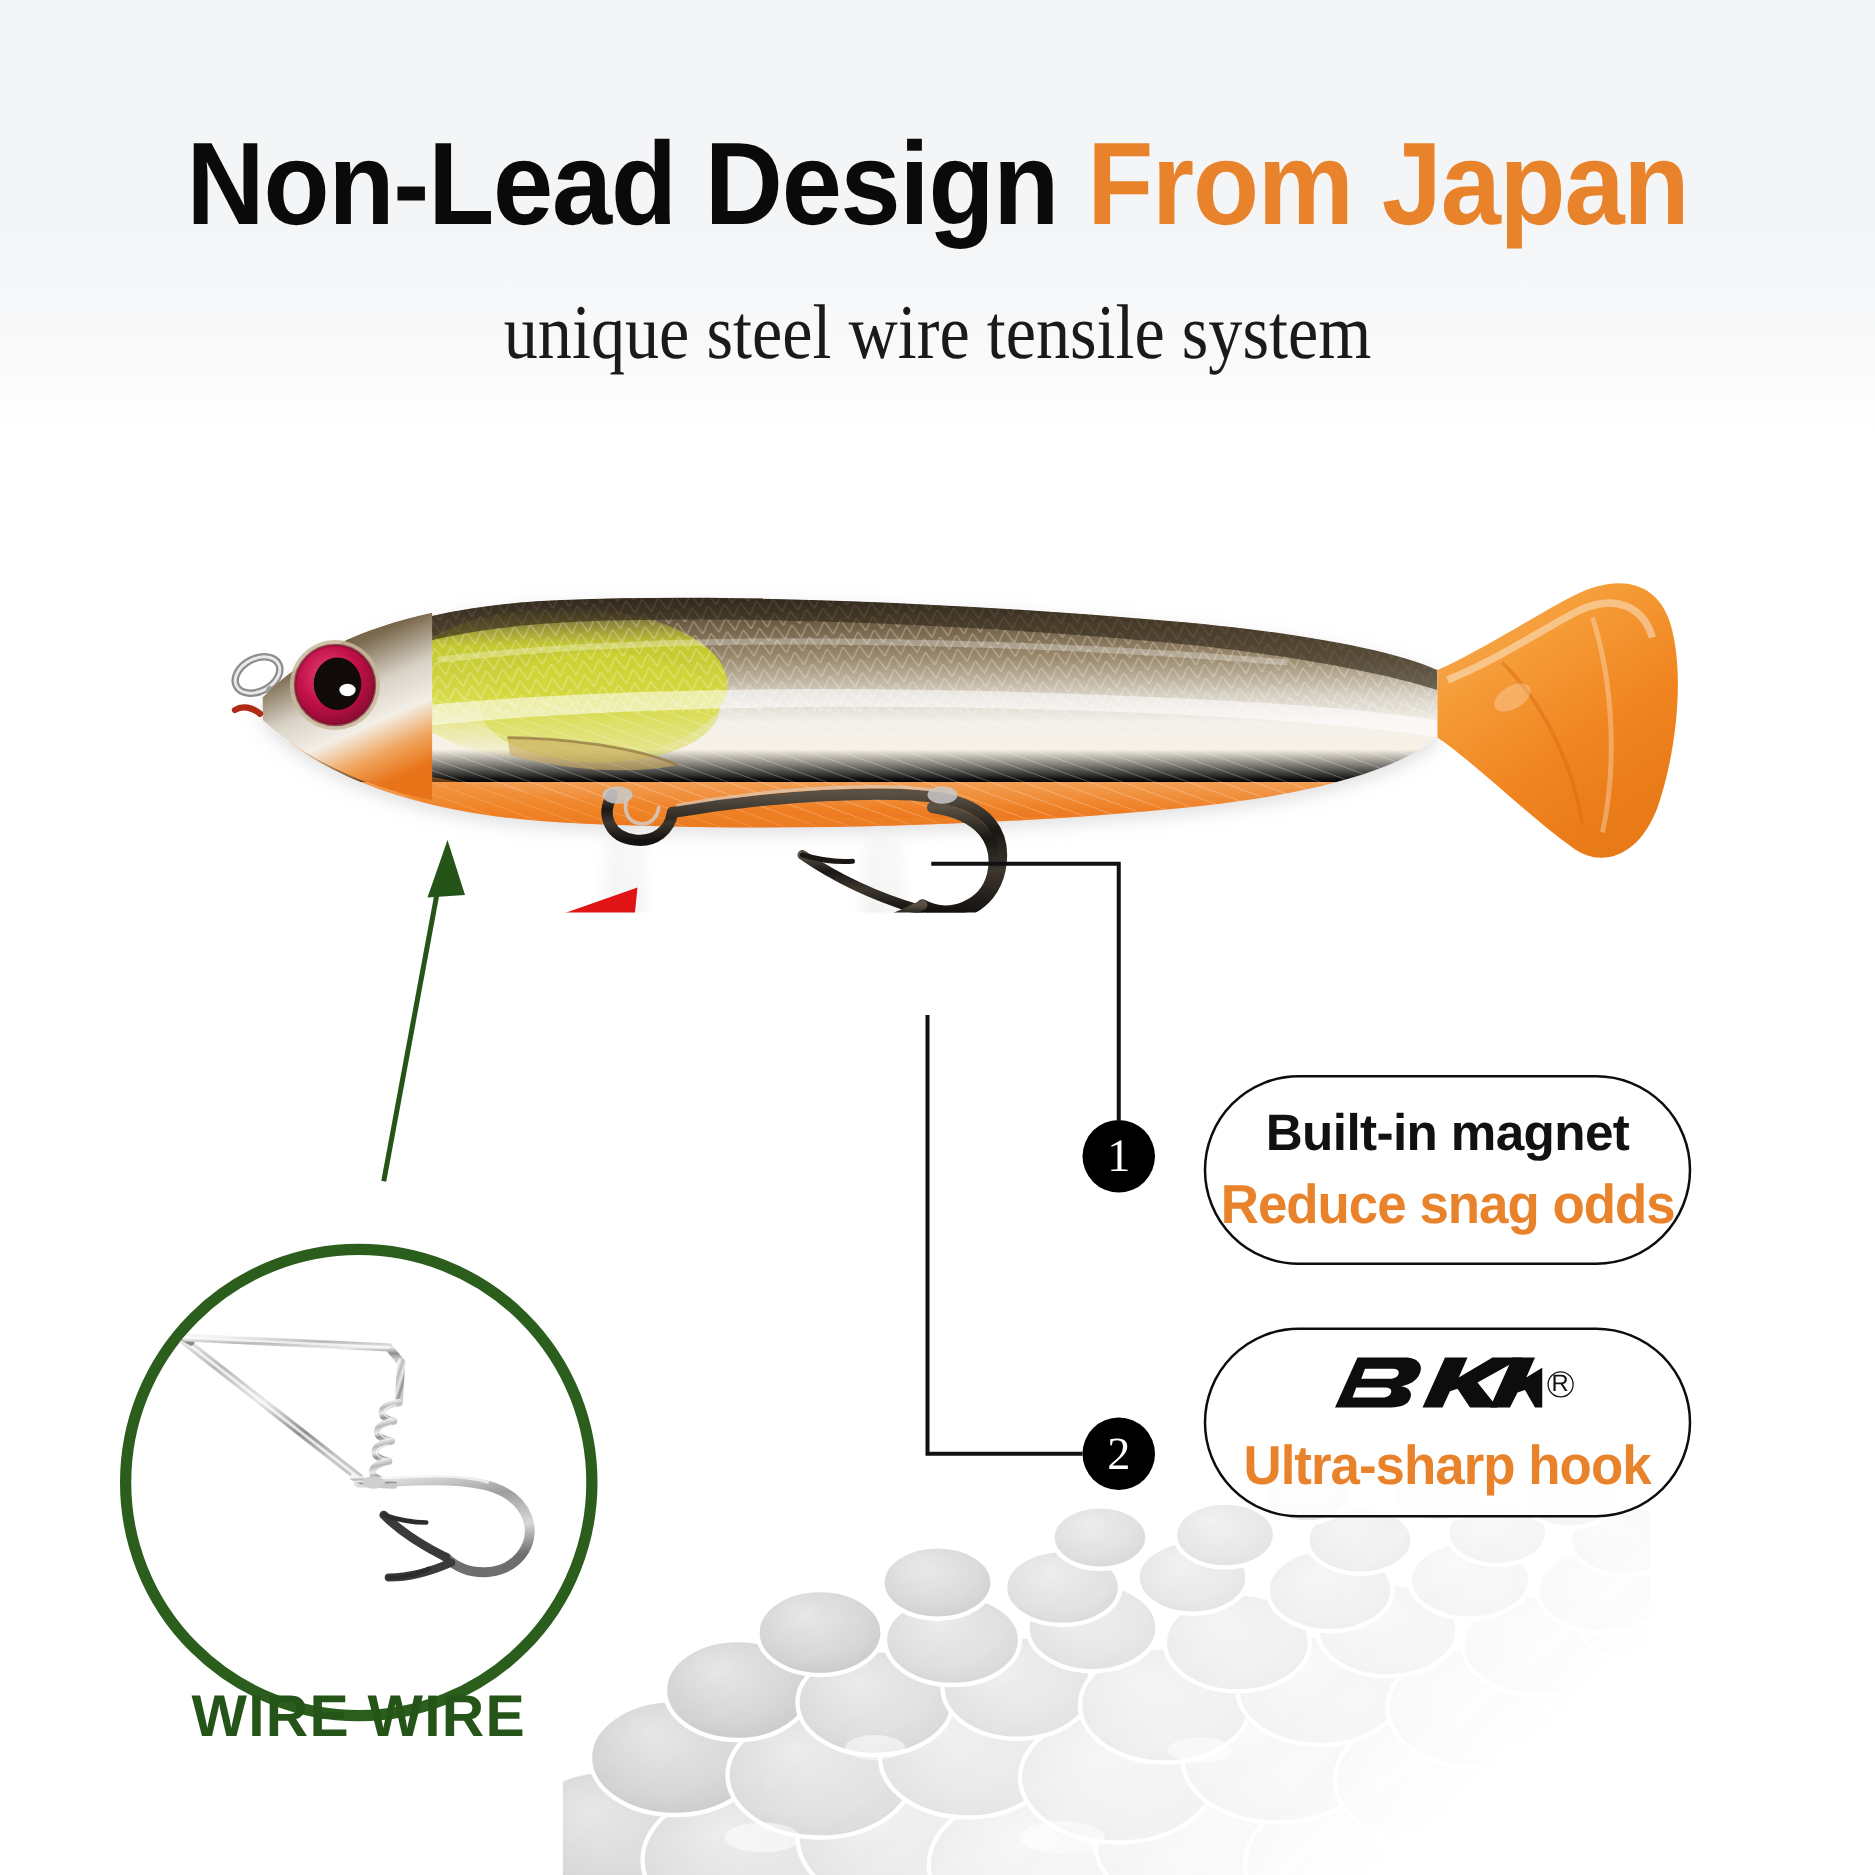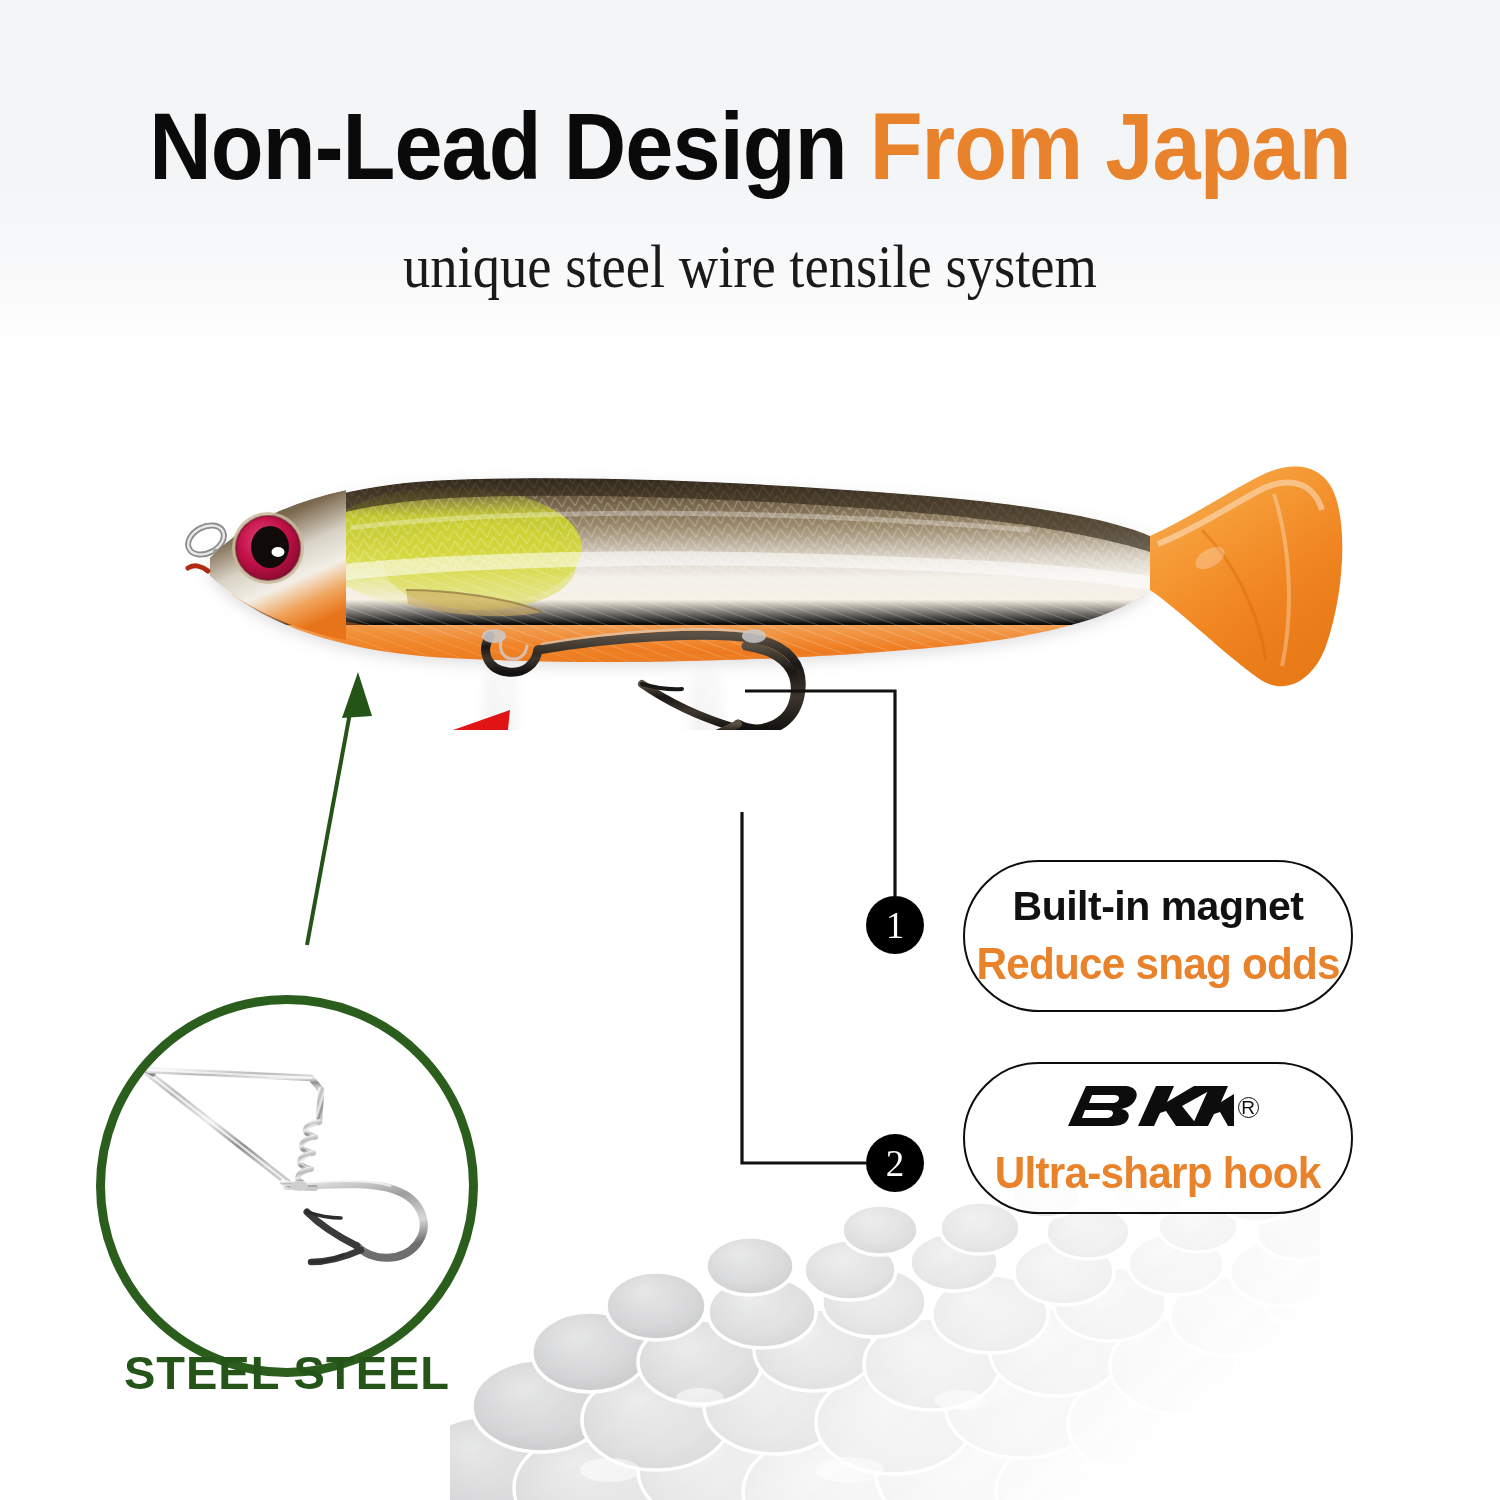--- a/index.html
+++ b/index.html
@@ -472,15 +472,15 @@
         <path d="M202,208 C214,212 226,214 236,214" fill="none" stroke="#2c2c2c" stroke-width="3.6" stroke-linecap="round"></path>
         <path d="M256,246 C238,254 220,258 206,258" fill="none" stroke="#3a3a3a" stroke-width="6.5" stroke-linecap="round"></path>
         <path d="M206,258 C218,258 230,255 238,251" fill="none" stroke="#2c2c2c" stroke-width="3.4" stroke-linecap="round"></path>
 
         <path d="M178,178 C186,182 198,184 210,184" fill="none" stroke="url(#wireMetal)" stroke-width="6" stroke-linecap="round"></path>
         <ellipse cx="194" cy="182" rx="9" ry="5" fill="#cfcfcf"></ellipse>
       </g>
     </svg>
   </div>
 
-  <div class="wire-label">STEEL STEEL</div>
+  <div class="wire-label">WIRE WIRE</div>
 
 </div>
 
 </body></html>

